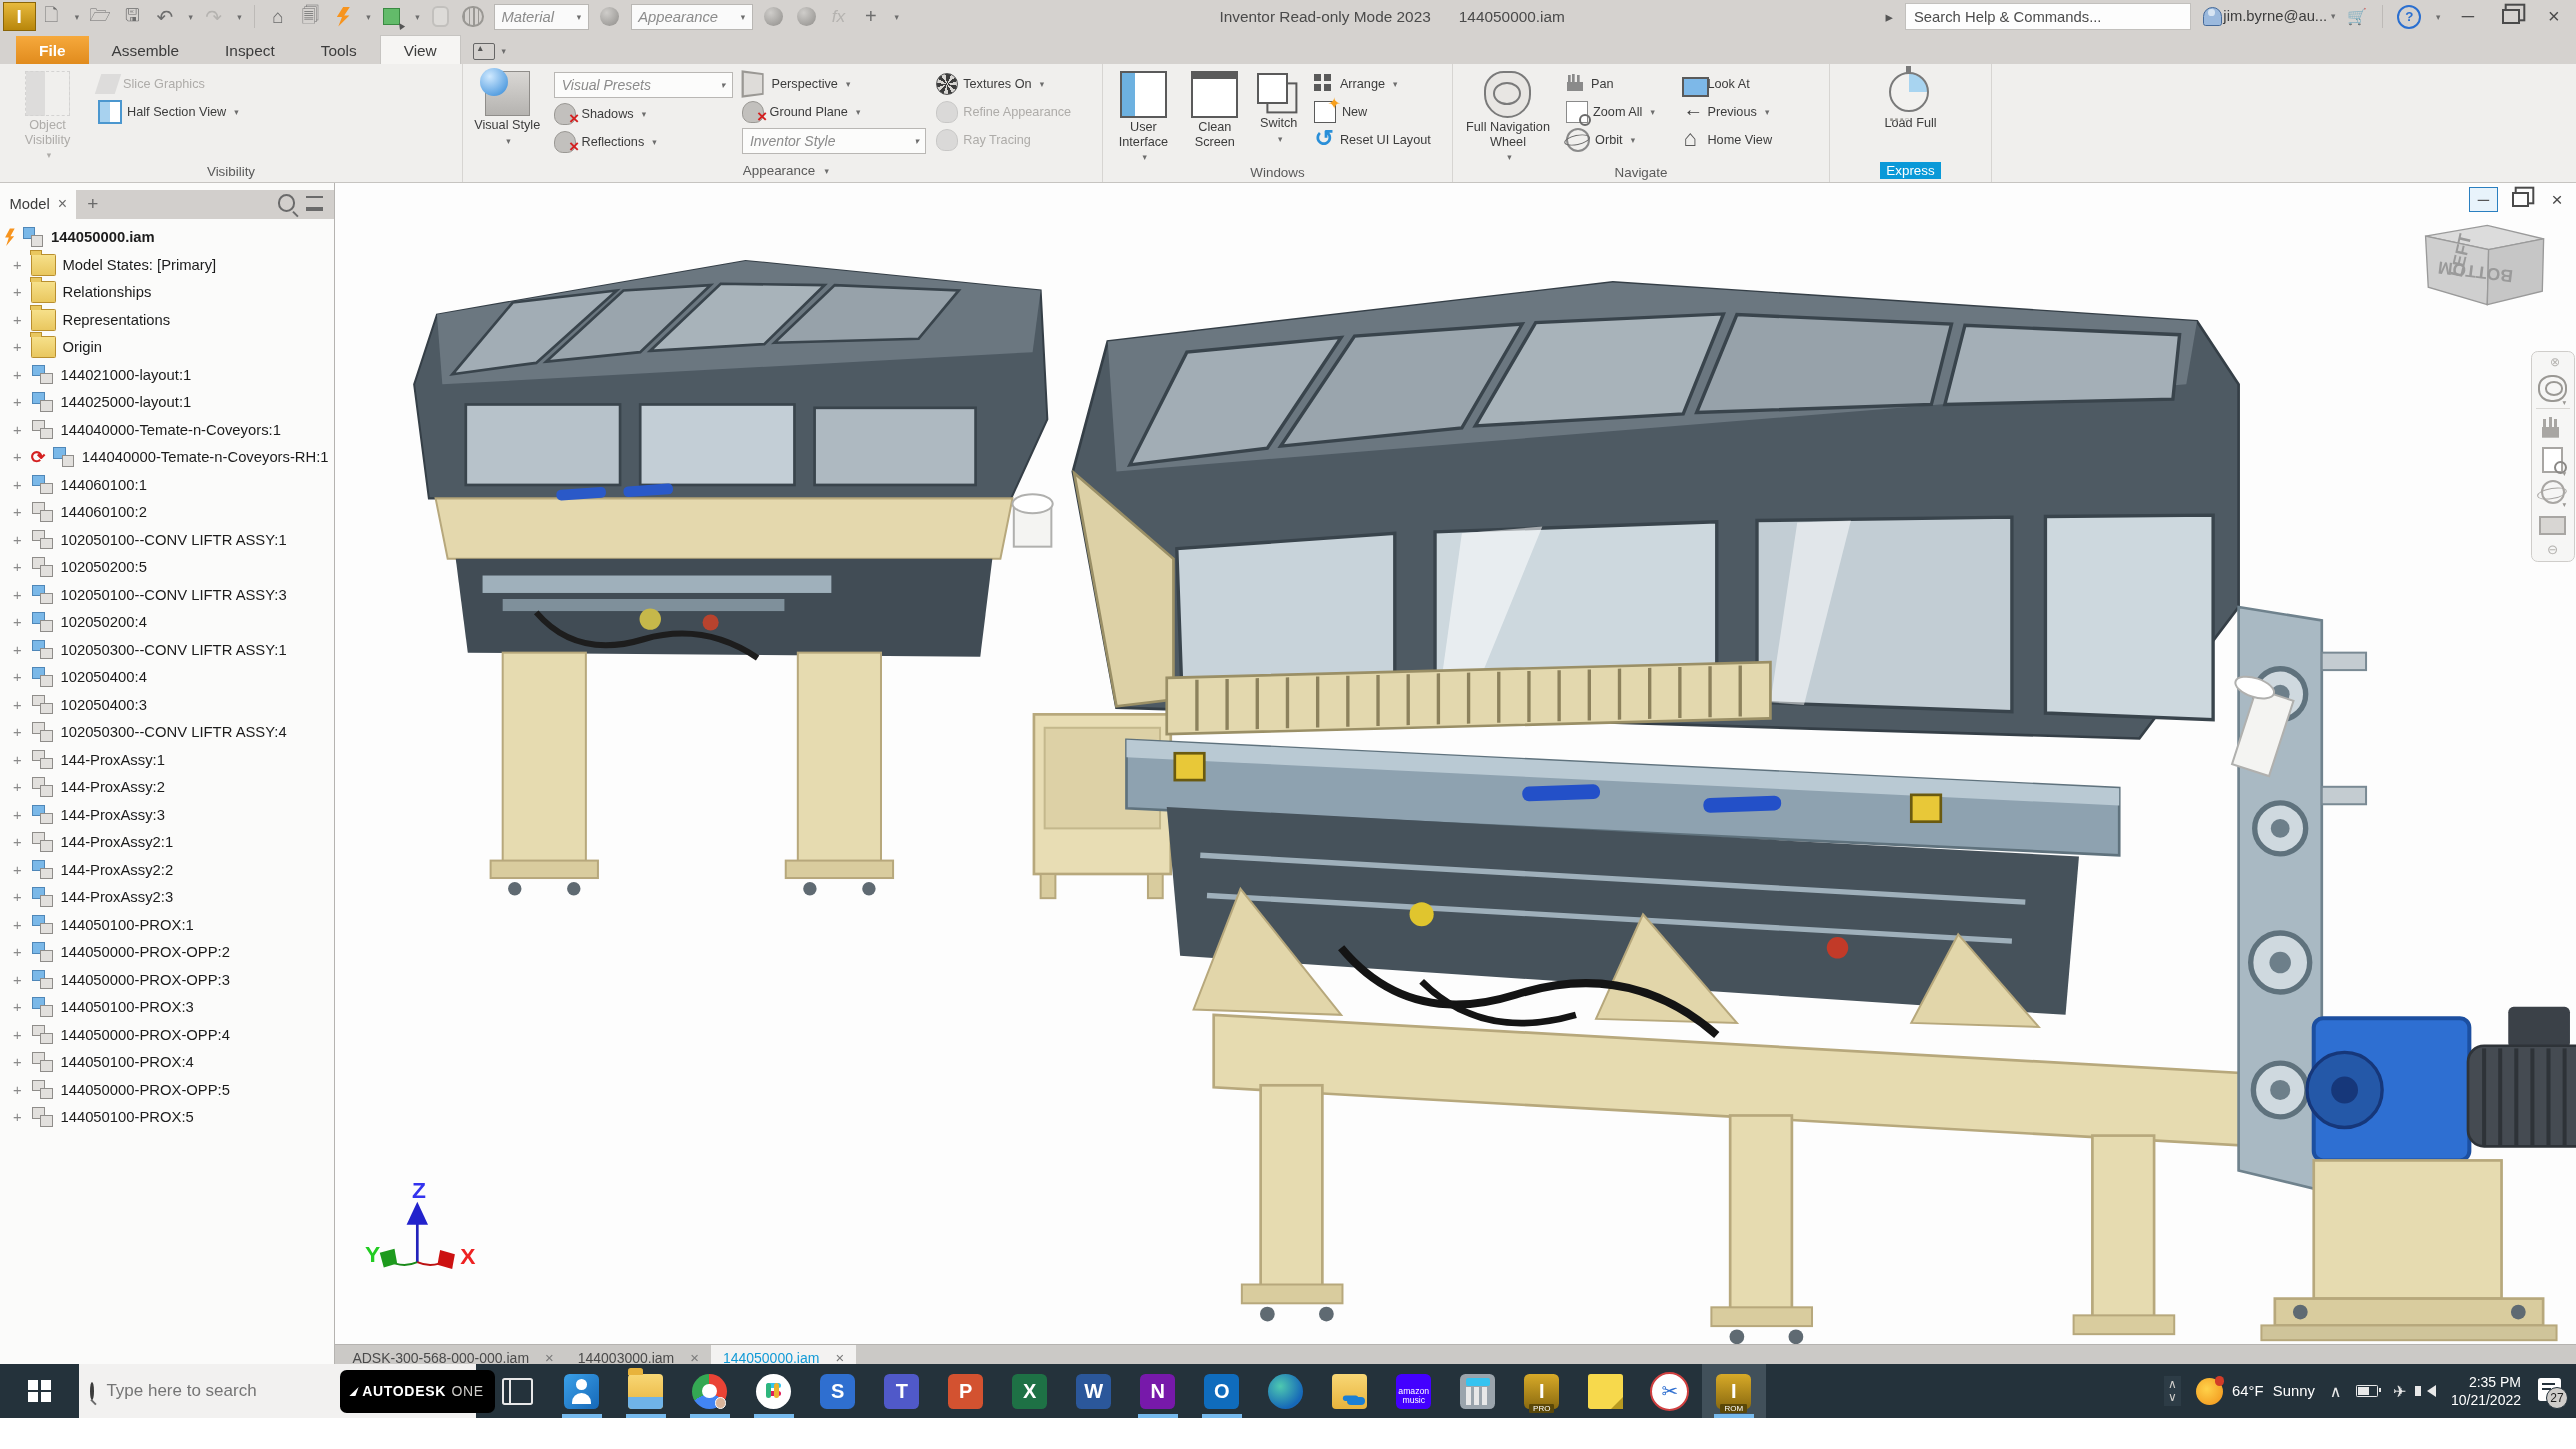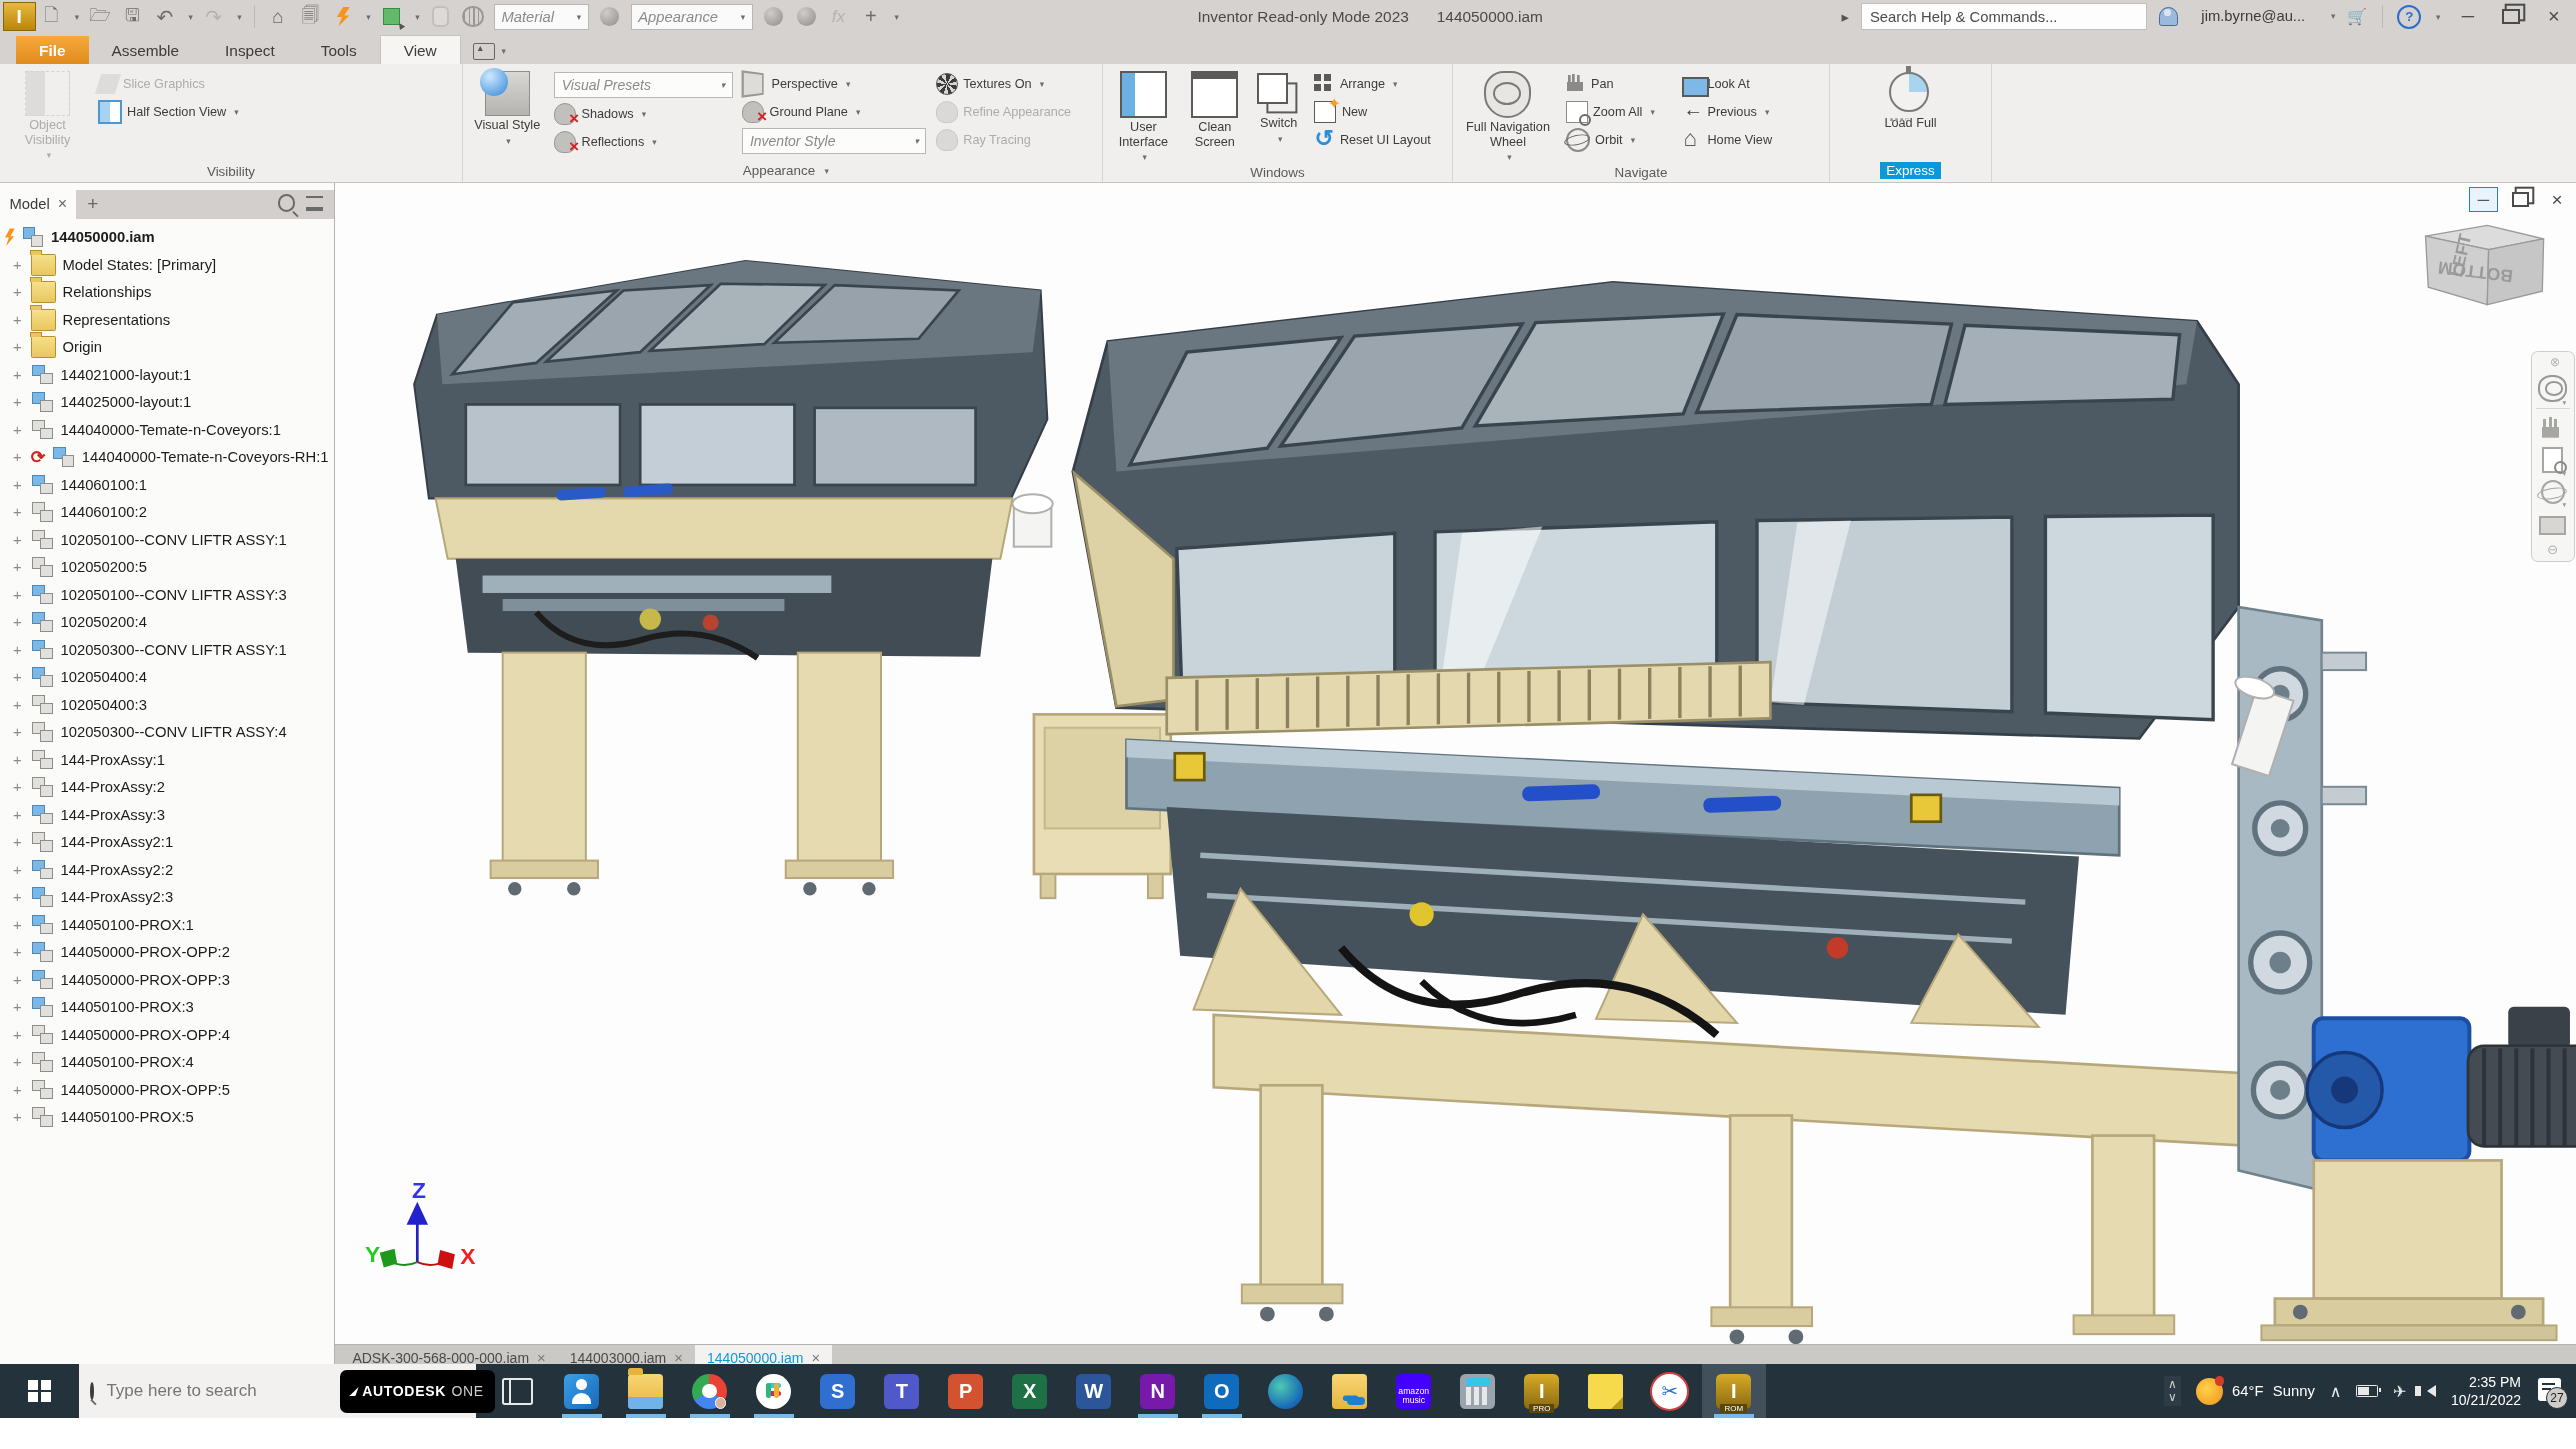--- a/index.html
+++ b/index.html
@@ -31,21 +31,21 @@
   .dd{font-size:8.7px;color:#6d6d6d;margin-left:2.7px;}
   .qsel{height:24px;background:#fafafa;border:0.7px solid #b9b7b4;display:flex;align-items:center;
         padding:0 6.7px;color:#8b8b8b;font-style:italic;font-size:14.8px;gap:20px;}
   .qsel .dd{font-style:normal;}
   .q-ball{width:19px;height:19px;border-radius:50%;background:radial-gradient(circle at 35% 30%,#cfcdca,#8f8d8a);}
   .t-title{flex:1;text-align:center;font-size:15.4px;color:#4a4a4a;display:flex;justify-content:center;gap:28px;}
   .t-right{display:flex;align-items:center;gap:12px;margin-right:6.7px;}
   .t-search{width:268px;height:25.5px;background:#fdfdfd;border:0.7px solid #c2c0bd;display:flex;align-items:center;
             padding:0 8px;color:#4c4c4c;font-size:14.8px;}
   .t-exp::before{content:"▸";color:#555;font-size:14.8px;}
-  .t-user{display:flex;align-items:center;gap:23px;font-size:14.8px;color:#3c3c3c;}
+  .t-user{display:flex;align-items:center;gap:1px;font-size:14.8px;color:#3c3c3c;}
   .persona{width:17.4px;height:17.4px;border-radius:50% 50% 2.7px 2.7px;background:#9bb9dd;border:1.3px solid #456a9a;position:relative;}
   .persona::before{content:"";position:absolute;left:4px;top:1.3px;width:6.7px;height:6.7px;border-radius:50%;background:#d7e4f2;}
   .t-cart::before{content:"🛒";font-size:16px;color:#3b5ea8;}
   .t-help{width:20px;height:20px;border-radius:50%;border:2px solid #2a6fd0;color:#2a6fd0;font-weight:bold;
           display:flex;align-items:center;justify-content:center;font-size:13.4px;}
   .winbtn{width:31px;height:27px;display:flex;align-items:center;justify-content:center;font-size:17.4px;color:#4a4a4a;}
   
   .tabrow{position:absolute;left:0;top:33px;width:2576px;height:32px;background:#d5d2cf;display:flex;align-items:flex-end;font-size:15.4px;}
   .rtab{padding:5.4px 23px;color:#3c3c3c;}
   .rtab.file{background:linear-gradient(#f6a93c,#e08a1c);color:#fff;font-weight:bold;margin-left:16px;}
@@ -173,21 +173,21 @@
   .nv-zoom::after{content:"";position:absolute;right:0;bottom:-1.3px;width:9.4px;height:9.4px;border:2px solid #8a8886;border-radius:50%;}
   .nv-orbit{border:2px solid #a8a6a3;border-radius:50%;width:20px;height:20px;}
   .nv-orbit::after{content:"";position:absolute;left:-1.3px;top:8px;width:28px;height:9.4px;border:1.3px solid #a8a6a3;border-radius:50%;transform:rotate(-10deg);}
   .nv-look{border:2px solid #a8a6a3;background:#d8d6d3;width:23px;height:14.8px;margin-top:5.4px;}
   .nv-more{font-size:13.4px;color:#b5b3b0;}
   .nv .subdd{position:absolute;bottom:-5.4px;right:1.3px;font-size:7.4px;color:#9a9894;}
   
   .triad{position:absolute;left:29.5px;bottom:67px;}
   
   .doctabs{height:25px;background:#cbc9c6;display:flex;align-items:stretch;padding-left:5.4px;font-size:14px;border-top:0.7px solid #b5b3b0;}
-  .dtab{display:flex;align-items:center;gap:8px;padding:0 12px;color:#4a4a4a;position:relative;}
+  .dtab{display:flex;align-items:center;gap:16px;padding:0 12px;color:#4a4a4a;position:relative;}
   .dtab .dclose::before{content:"×";color:#7a7a7a;font-size:14.8px;}
   .dtab.active{background:#f3f2f1;color:#129ad6;}
   .dtab.active::after{content:"";position:absolute;left:0;right:0;bottom:0;height:4px;background:#129ad6;}
   
   .statusbar{position:absolute;left:0;top:1370px;width:2576px;height:25.5px;background:#f1efee;border-top:0.7px solid #c6c4c1;
              display:flex;align-items:center;font-size:14px;color:#4a4a4a;}
   .st-help{padding-left:6.7px;flex:1;}
   .st-cell{width:79px;text-align:right;padding-right:9.4px;border-left:0.7px solid #c6c4c1;height:100%;display:flex;align-items:center;justify-content:flex-end;}
   .st-stub{width:9.4px;height:100%;border-left:0.7px solid #c6c4c1;}
   

